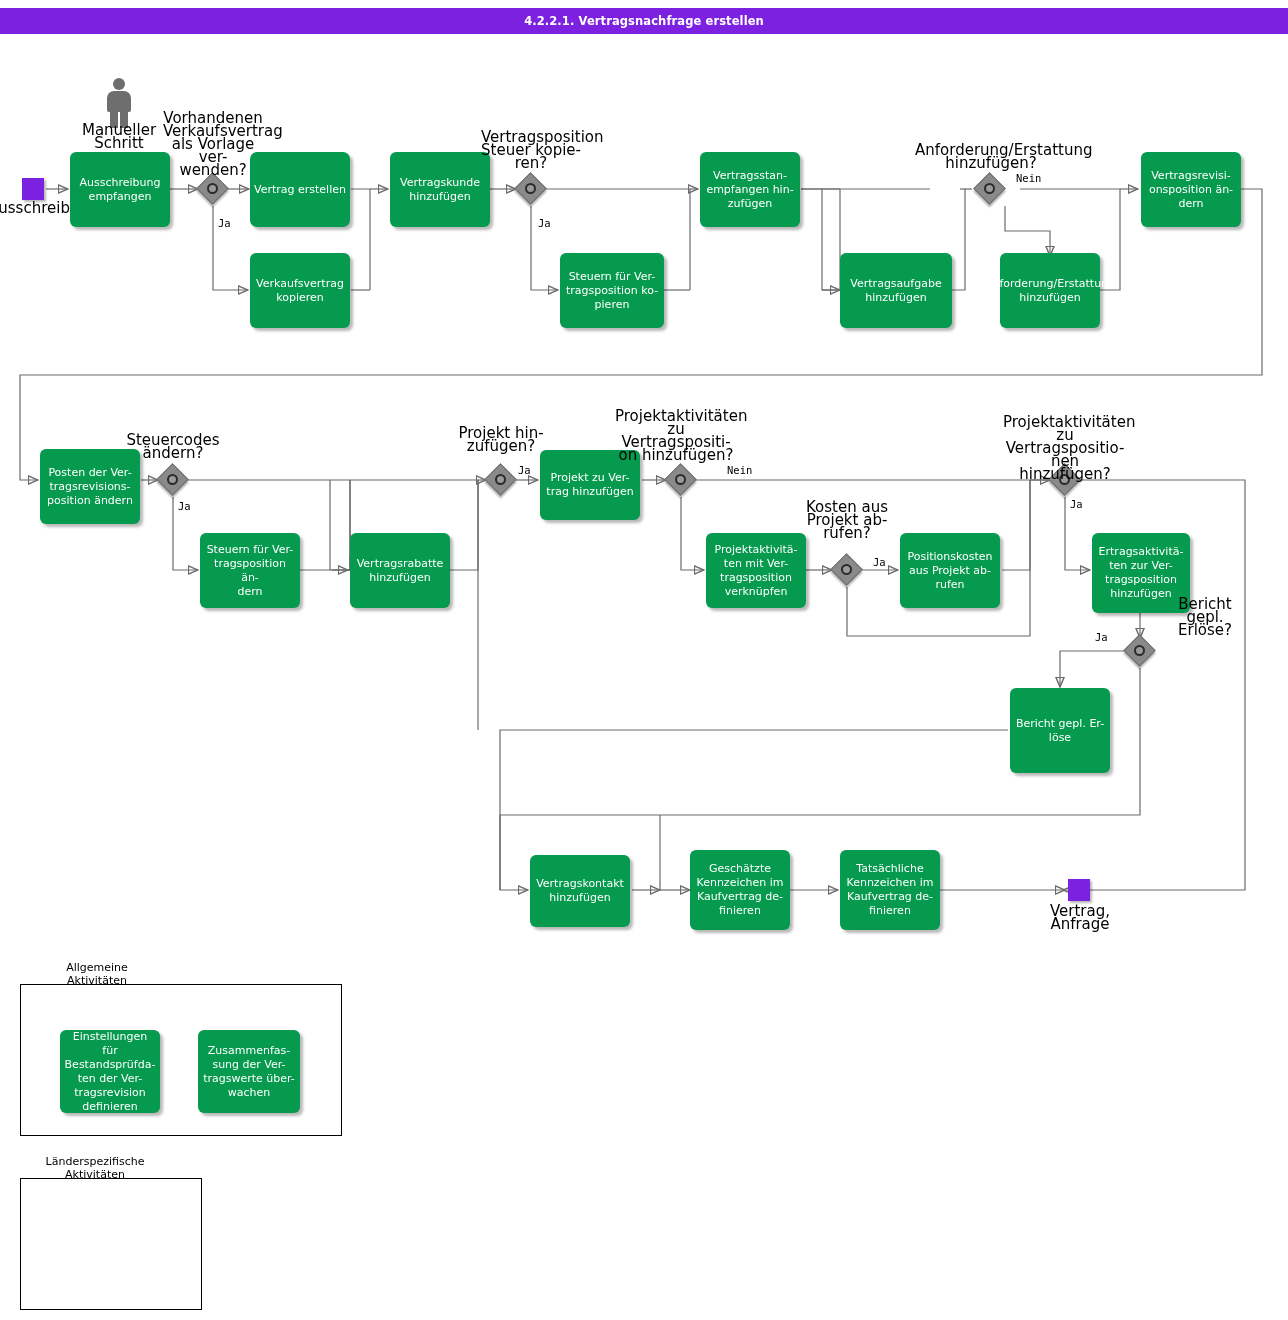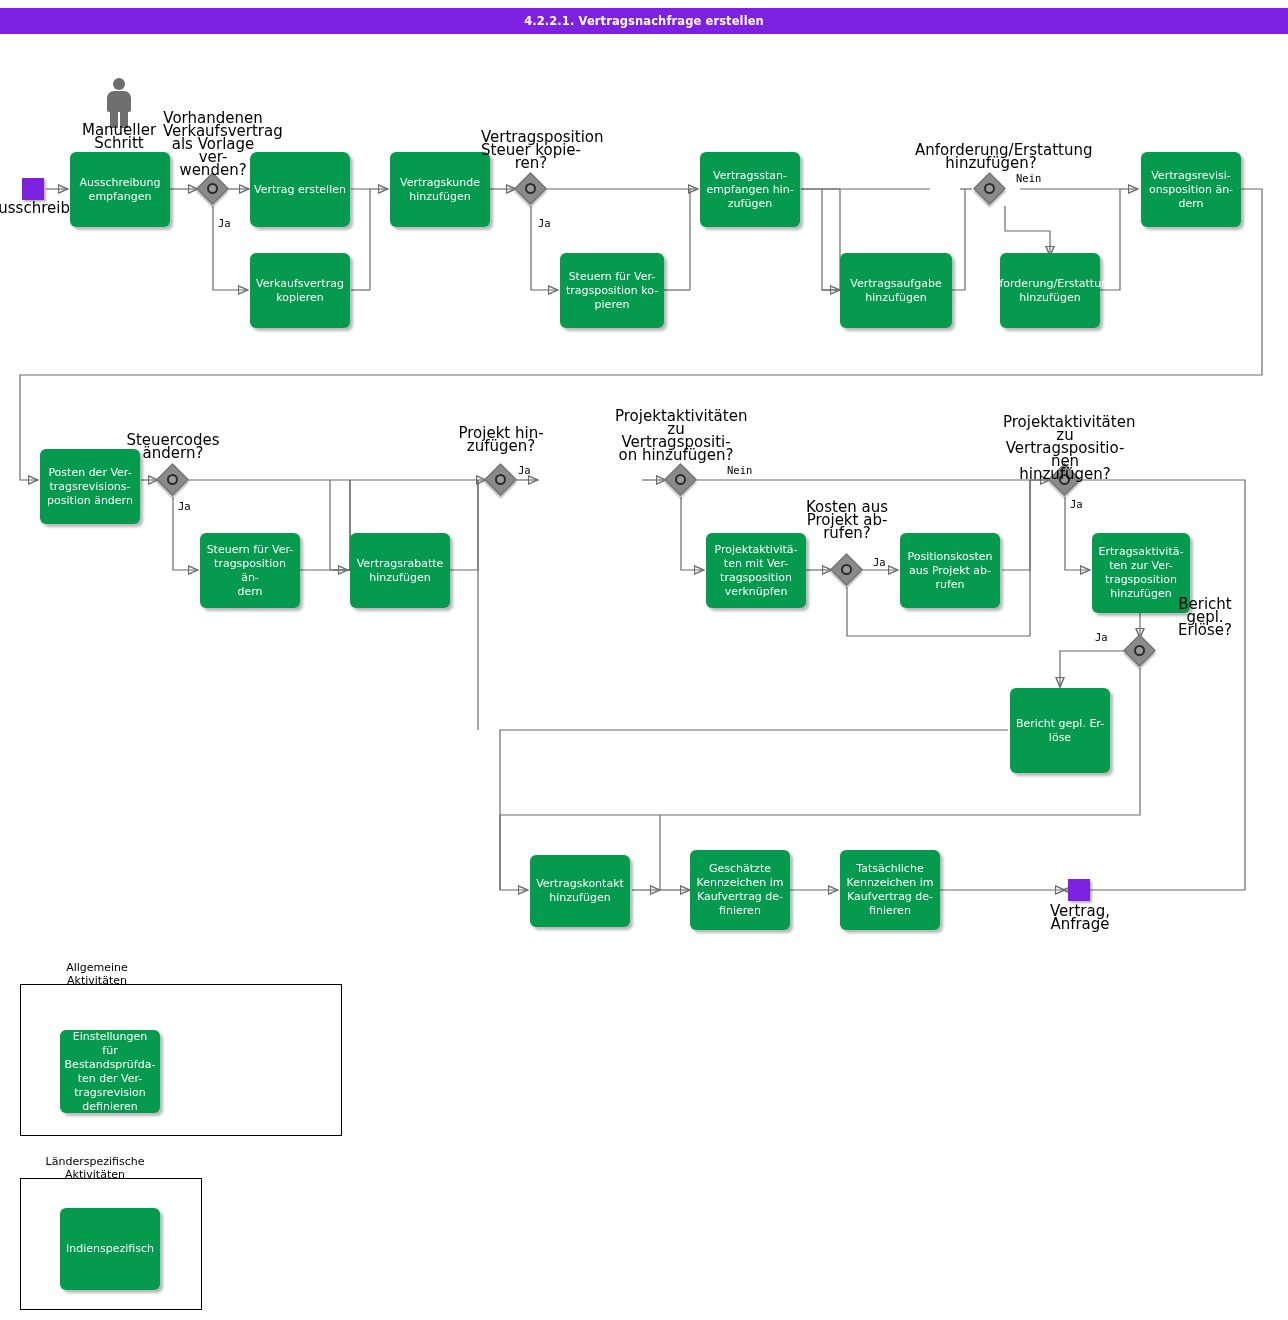--- a/index.html
+++ b/index.html
@@ -263,20 +263,24 @@
     <span>Steuern für Ver-
 tragsposition än-
 dern</span>
     </div>
 
   <div class="task" style="left:350px;top:533px;width:100px;height:75px;">
     <span>Vertragsrabatte
 hinzufügen</span>
     </div>
 
+  <div class="task" style="left:540px;top:450px;width:100px;height:70px;">
+    <span>Projekt zu Ver-
+trag hinzufügen</span>
+    </div>
 
   <div class="task" style="left:706px;top:533px;width:100px;height:75px;">
     <span>Projektaktivitä-
 ten mit Ver-
 tragsposition
 verknüpfen</span>
     </div>
 
   <div class="task" style="left:900px;top:533px;width:100px;height:75px;">
     <span>Positionskosten
@@ -373,22 +377,25 @@
 Aktivitäten</div>
 
   <div class="task" style="left:60px;top:1030px;width:100px;height:83px;">
     <span>Einstellungen für
 Bestandsprüfda-
 ten der Ver-
 tragsrevision
 definieren</span>
     </div>
 
+  <div class="task" style="left:198px;top:1030px;width:102px;height:83px;">
+    <span>Zusammenfas-
+sung der Ver-
+tragswerte über-
+wachen</span>
+    </div>
 
   <div class="group" style="left:20px;top:1178px;width:180px;height:130px;"></div>
   <div class="group-title" style="left:35px;top:1155px;width:120px;height:23px;overflow:hidden;">Länderspezifische
 Aktivitäten</div>
 
-  <div class="task" style="left:60px;top:1208px;width:100px;height:82px;">
-    <span>Indienspezifisch</span>
-    </div>
 
 </div>
 
 </body></html>

